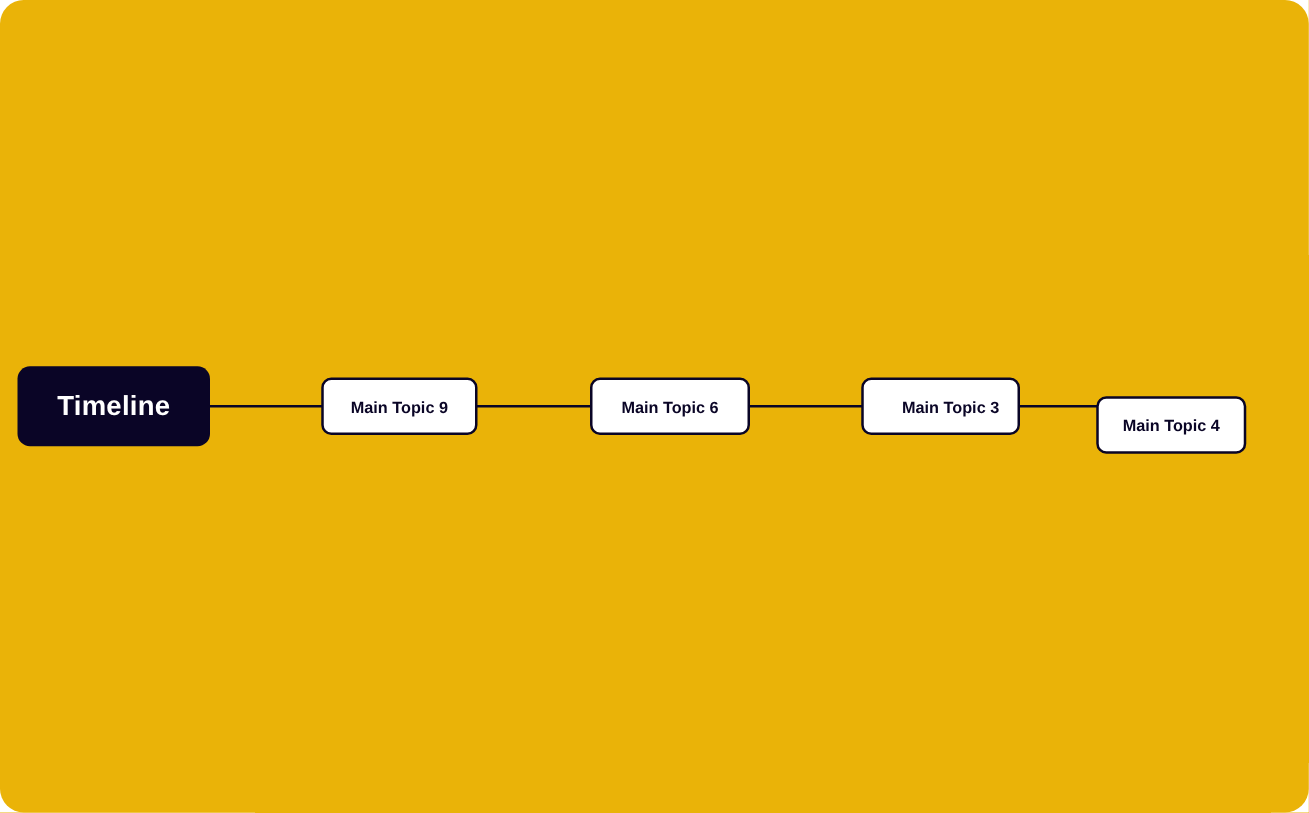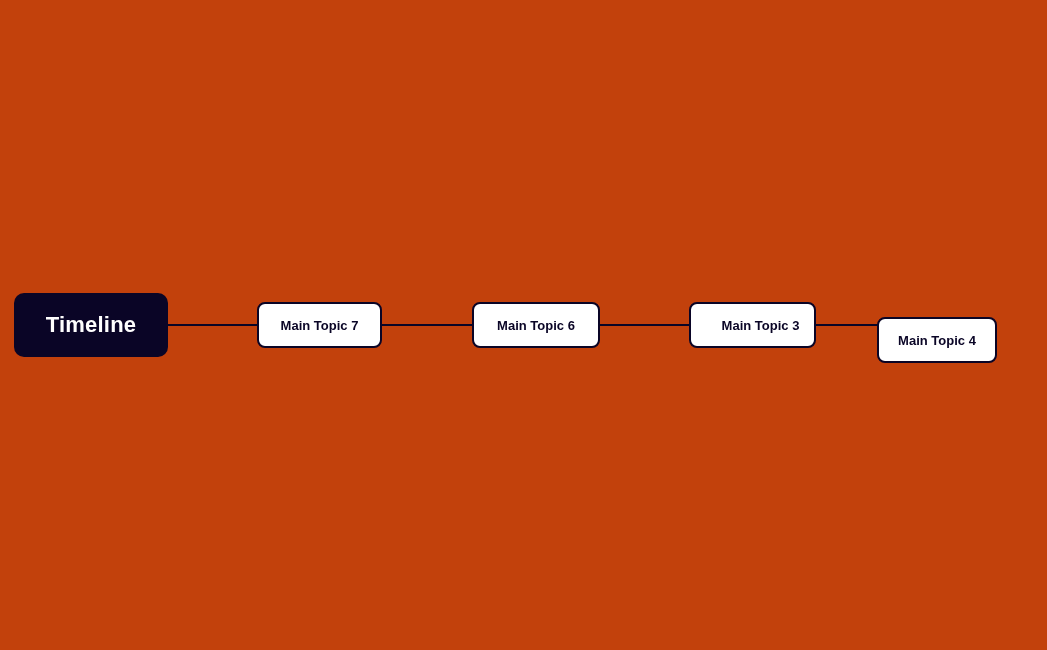--- a/index.html
+++ b/index.html
@@ -12,21 +12,22 @@
     height: 650px;
     background: #ffffff;
     font-family: "Liberation Sans", sans-serif;
     overflow: hidden;
   }
 
   #canvas {
     position: relative;
     width: 1047px;
     height: 650px;
-    background: #c2410c;
+    background: #eab308;
+    border-radius: 19px;
   }
 
   
   .root-node {
     position: absolute;
     left: 14px;
     top: 293px;
     width: 154px;
     height: 64px;
     background: #0a0526;
@@ -88,21 +89,21 @@
 
 <div id="canvas">
 
   <div class="root-node">
     <span class="root-label">Timeline</span>
   </div>
 
   <div class="edge edge-root-1"></div>
 
   <div class="topic-node topic-1">
-    <span class="topic-label">Main Topic 7</span>
+    <span class="topic-label">Main Topic 9</span>
   </div>
 
   <div class="edge edge-1-2"></div>
 
   <div class="topic-node topic-2">
     <span class="topic-label">Main Topic 6</span>
   </div>
 
   <div class="edge edge-2-3"></div>
 

